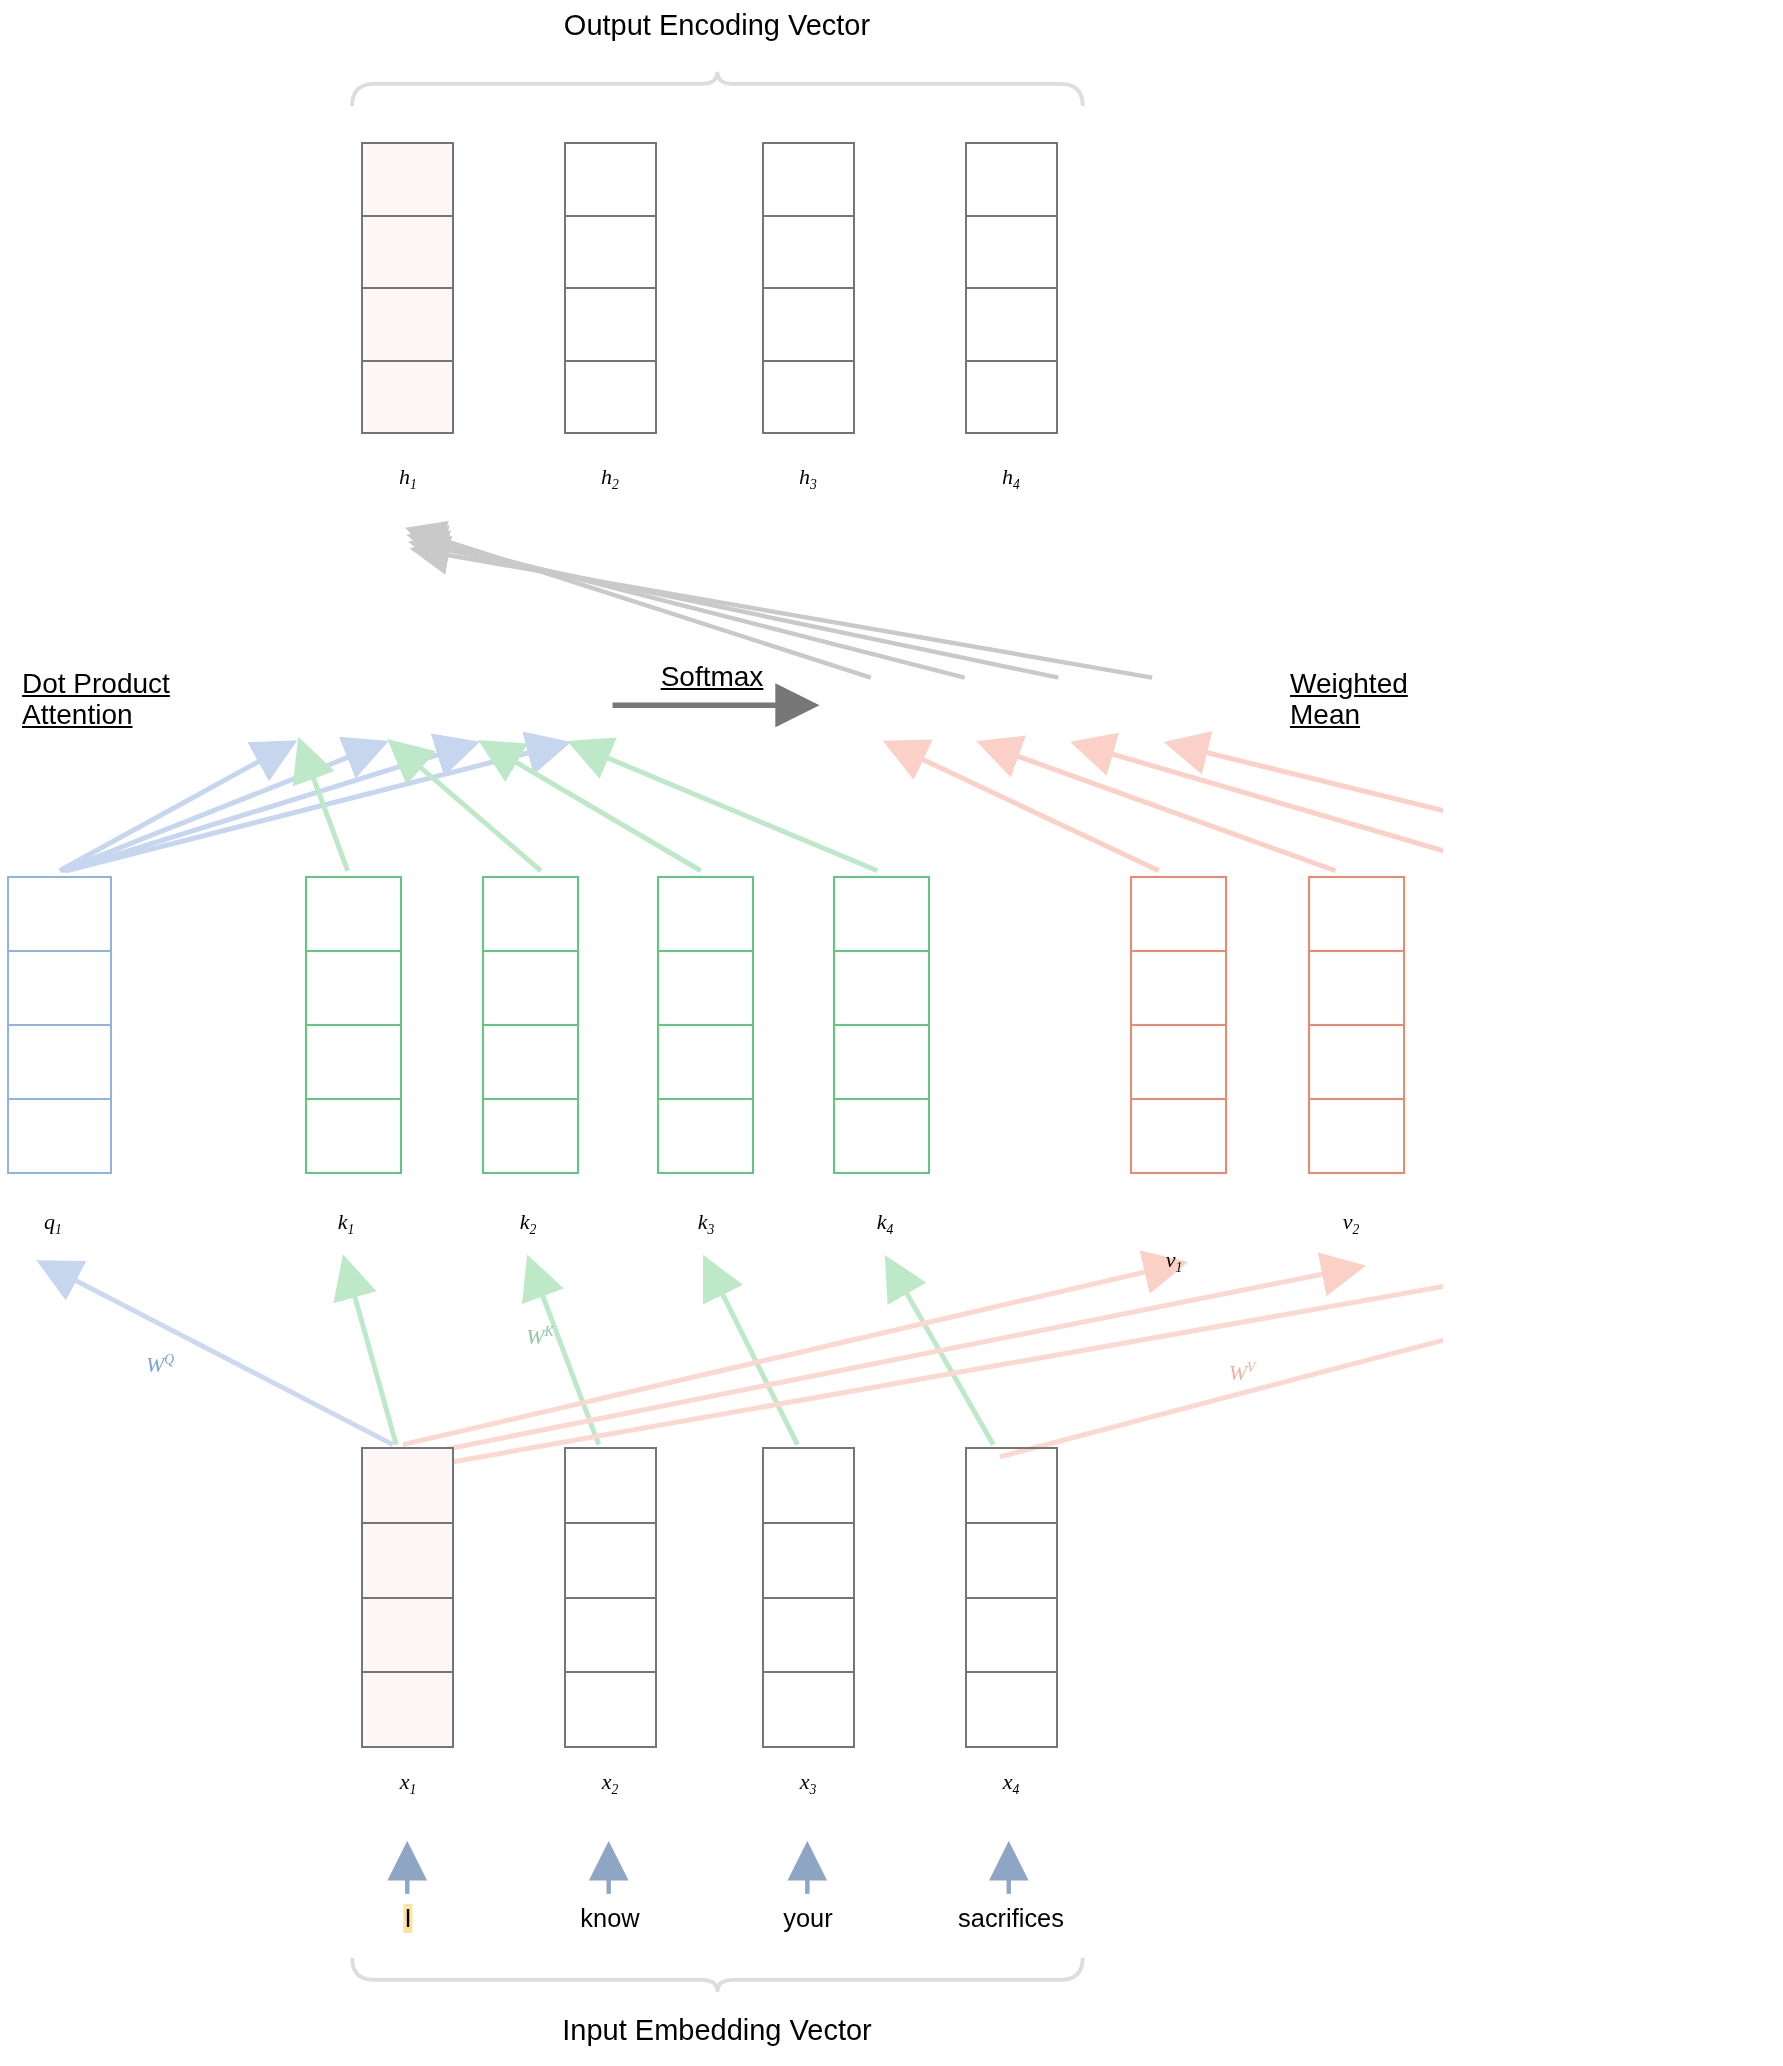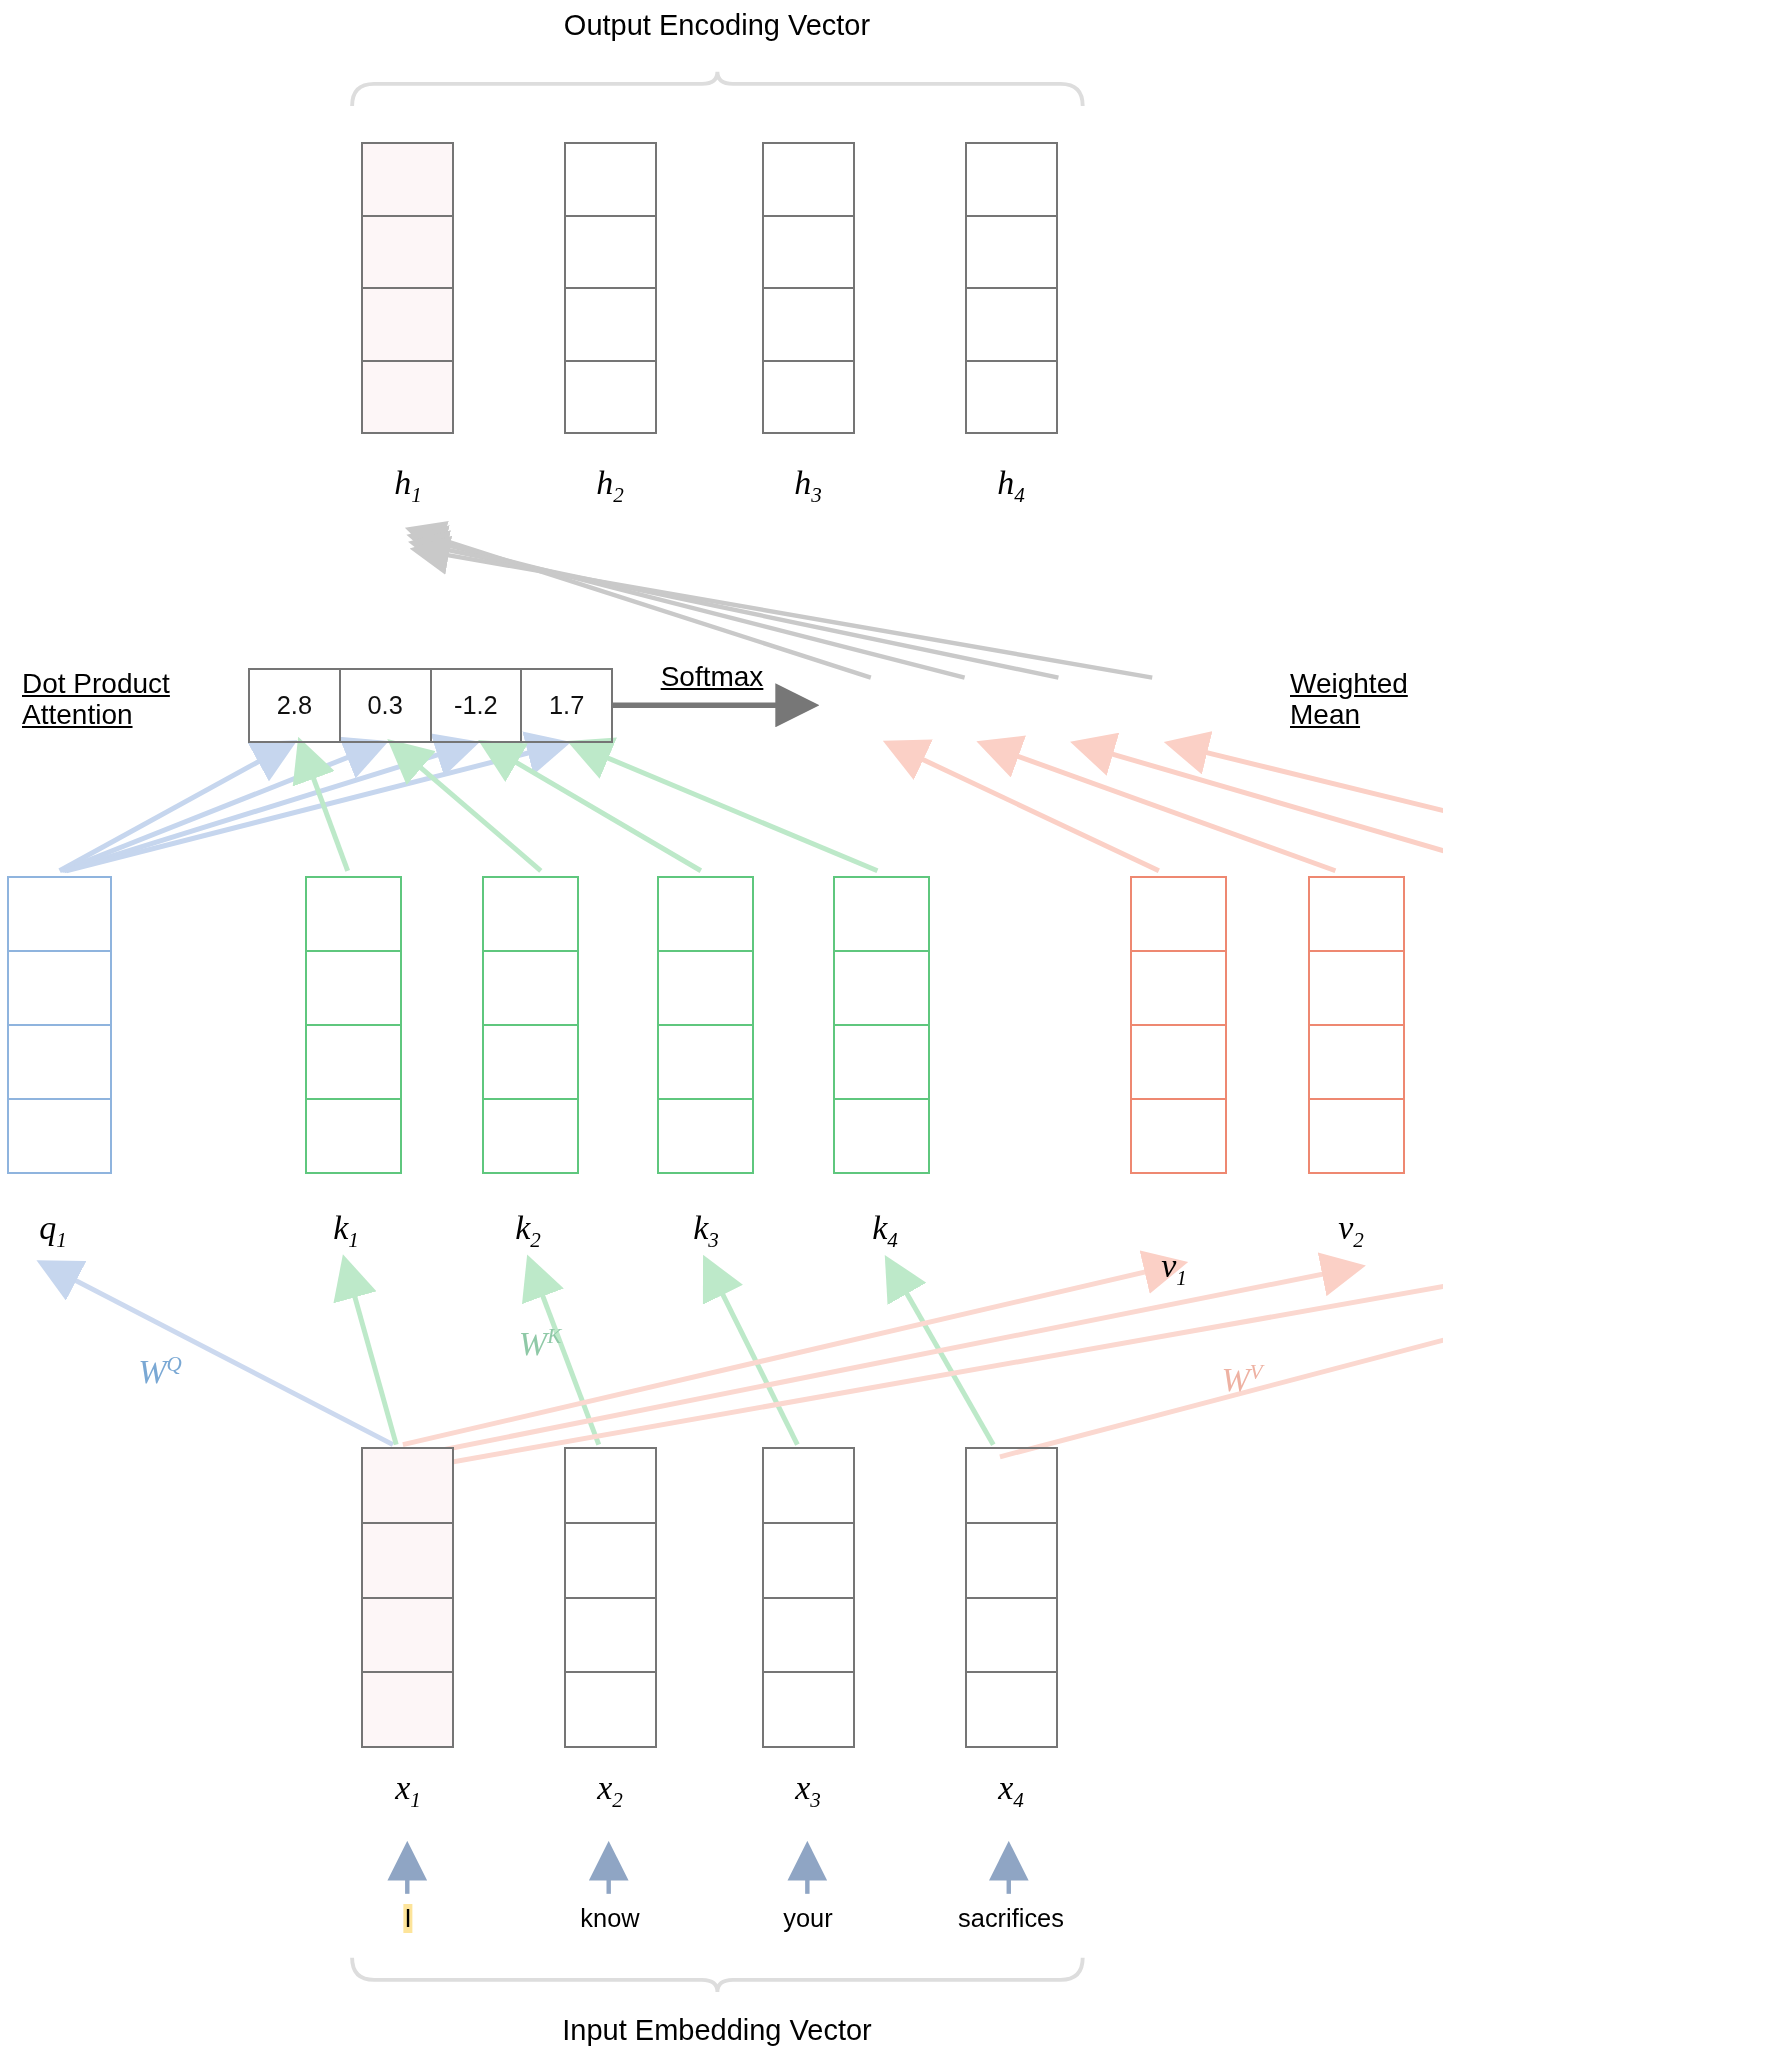--- a/index.html
+++ b/index.html
@@ -14,21 +14,21 @@
   .stack-blue .cell{border-color:#8fb4de;}
   .stack-green .cell{border-color:#5fc77e;}
   .stack-salmon .cell{border-color:#ee8871;}
 
   .rowbox{position:absolute;display:flex;box-sizing:border-box;border:2.8px solid #757575;}
   .rowbox .rcell{box-sizing:border-box;border-right:2.8px solid #757575;display:flex;align-items:center;
                  justify-content:center;font-size:25.4px;color:#101010;font-family:"Liberation Sans",sans-serif;}
   .rowbox .rcell:last-child{border-right:0;}
 
   .lbl{position:absolute;white-space:nowrap;color:#000;}
-  .mathlbl{font-family:"Liberation Serif", serif;font-style:italic;font-size:34px;}
+  .mathlbl{font-family:"Liberation Serif", serif;font-style:italic;font-size:22px;}
   .mathlbl sub{font-size:.62em;font-style:italic;}
   .mathlbl sup{font-size:.62em;font-style:italic;}
   .plain{font-family:"Liberation Sans", sans-serif;font-size:28px;text-decoration:underline;}
   .title{font-family:"Liberation Sans", sans-serif;font-size:29px;}
   .word{font-family:"Liberation Sans", sans-serif;font-size:25.4px;}
   .hl{background:#fde49a;}
   .wq{color:#7aa8d4;}
   .wk{color:#8fc9a7;}
   .wv{color:#eeb2a3;}
   .ctr{transform:translateX(-50%);text-align:center;}
@@ -164,26 +164,20 @@
   </div>
   <div class="lbl mathlbl ctr" style="left:1011px;top:464px;">
     <span>h</span><sub>4</sub>
   </div>
 
   <div class="lbl plain" style="left:22px;top:668px;line-height:1.12;text-align:left;">
     <div>Dot Product</div>
     <div>Attention</div>
   </div>
 
-  <div class="rowbox" style="left:248px;top:668px;width:365px;height:75px;">
-    <div class="rcell" style="width:91px">2.8</div>
-    <div class="rcell" style="width:91px">0.3</div>
-    <div class="rcell" style="width:91px">-1.2</div>
-    <div class="rcell" style="width:89px">1.7</div>
-  </div>
 
   <div class="lbl plain ctr" style="left:712px;top:661px;">Softmax</div>
 
 
   <div class="lbl plain" style="left:1258px;top:668px;line-height:1.12;text-align:left;margin-left:32px;">
     <div>Weighted</div>
     <div>Mean</div>
   </div>
 
   <div class="cell-stack stack-blue" style="left:6.6px;top:876px;width:105px;height:298px;">

